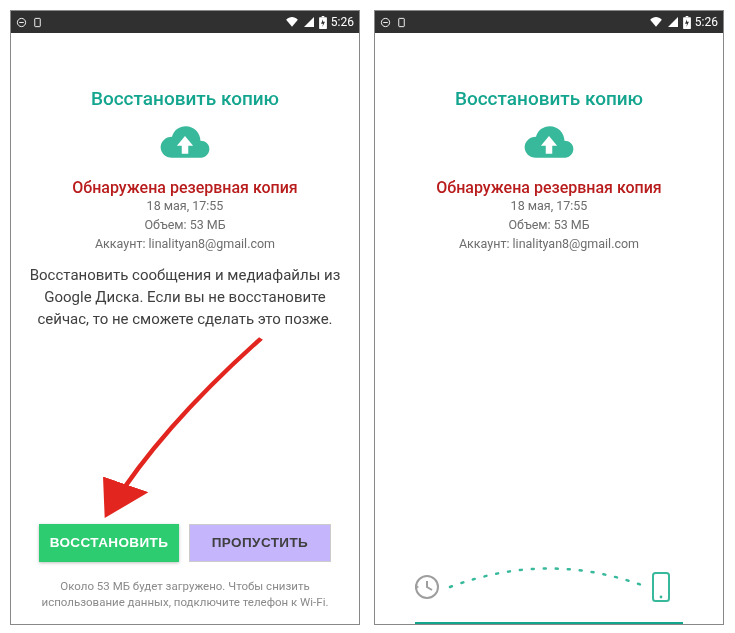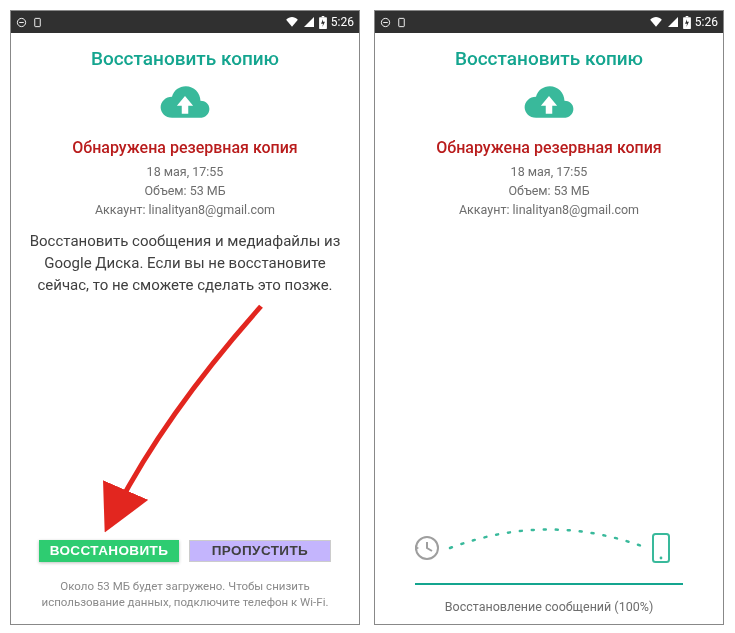--- a/index.html
+++ b/index.html
@@ -32,35 +32,35 @@
   .statusbar .left { display:flex; gap:5px; align-items:center; }
   .statusbar .spacer { flex: 1; }
   .statusbar .right { display:flex; gap:4px; align-items:center; }
   .statusbar svg { display:block; }
   .title {
     color: #14a58f;
     font-size: 19px;
     text-align: center;
     padding: 14px 0 8px;
     font-weight: 500;
+    margin-top: 40px;
   }
   .cloud-wrap { text-align:center; padding: 6px 0 6px; }
   .subtitle {
     color: #b91c1c;
     font-size: 16px;
     text-align: center;
     font-weight: 500;
     margin-top: 4px;
   }
   .meta {
     text-align: center;
     color: #6e6e6e;
     font-size: 12.5px;
     line-height: 1.5;
-    margin-top: 6px;
   }
   .desc {
     color: #404040;
     font-size: 15px;
     text-align: center;
     padding: 12px 16px 0;
     line-height: 1.45;
   }
   .midfill { flex: 1; position:relative; }
   .arrow-layer {
@@ -70,21 +70,21 @@
     height: 100%;
     pointer-events:none;
   }
   .buttons {
     display: flex;
     gap: 10px;
     padding: 0 28px 12px;
   }
   .btn {
     flex: 1;
-    height: 22px;
+    height: 38px;
     font-size: 13.5px;
     font-weight: 600;
     letter-spacing: 0.4px;
     border: none;
     cursor: pointer;
     display:flex;
     align-items:center;
     justify-content:center;
   }
   .btn-primary {
@@ -285,15 +285,14 @@
       </g>
     </svg>
   </div>
 
   <div class="progress-bar-wrap">
     <div class="progress-bar">
       <div class="progress-bar-fill"></div>
     </div>
   </div>
 
-  <div class="progress-text">Восстановление сообщений (100%)</div>
 
 </div>
 
 </body></html>

